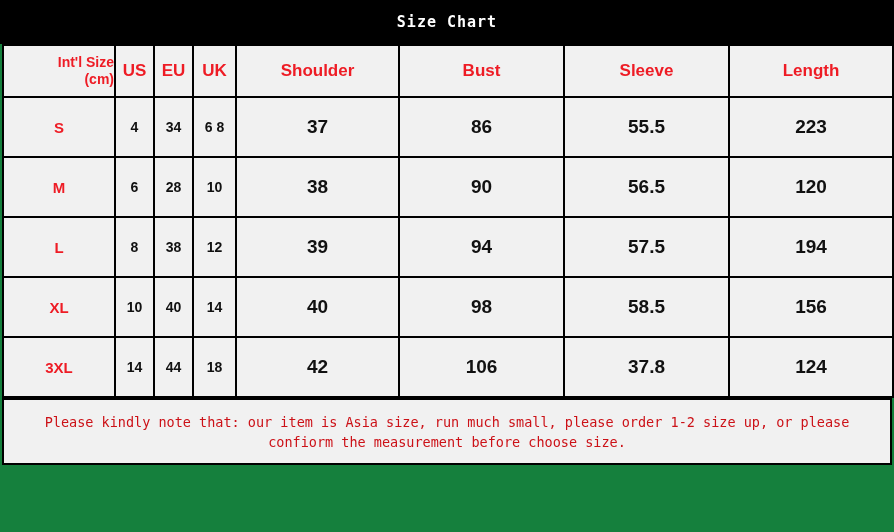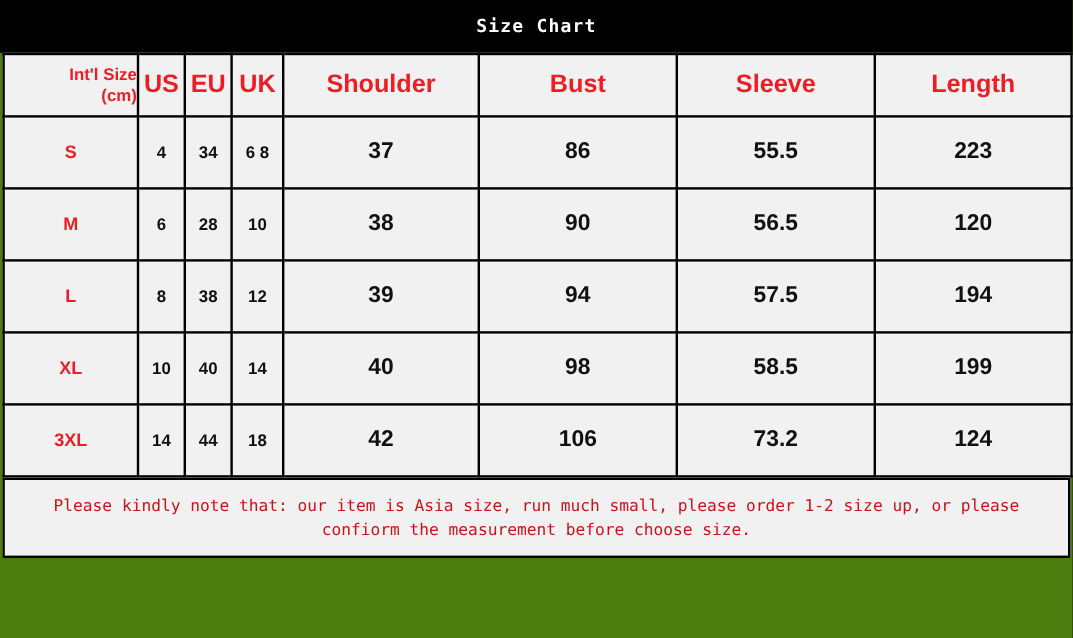--- a/index.html
+++ b/index.html
@@ -9,21 +9,21 @@
     height: 532px;
     background: #000000;
     font-family: "Liberation Sans", sans-serif;
     overflow: hidden;
   }
 
   #page {
     position: relative;
     width: 894px;
     height: 532px;
-    background: #4d7c0f;
+    background: #15803d;
   }
 
   
   .title-bar {
     height: 44px;
     display: flex;
     align-items: center;
     justify-content: center;
     background: #000000;
   }
@@ -64,21 +64,21 @@
   col.c-uk      { width: 43px;  }
   col.c-shoulder{ width: 163px; }
   col.c-bust    { width: 165px; }
   col.c-sleeve  { width: 165px; }
   col.c-length  { width: 164px; }
 
   
   tr.header-row th {
     height: 52px;
     color: #EE1C25;
-    font-size: 21px;
+    font-size: 17px;
     font-weight: bold;
     line-height: 1.25;
   }
   tr.header-row th.intl-head {
     font-size: 14px;
     text-align: right;
   }
   .head-line { display: block; }
 
   
@@ -184,30 +184,30 @@
           <td>194</td>
         </tr>
         <tr class="data-row">
           <td class="size-name">XL</td>
           <td class="small-col">10</td>
           <td class="small-col">40</td>
           <td class="small-col">14</td>
           <td>40</td>
           <td>98</td>
           <td>58.5</td>
-          <td>199</td>
+          <td>156</td>
         </tr>
         <tr class="data-row">
           <td class="size-name">3XL</td>
           <td class="small-col">14</td>
           <td class="small-col">44</td>
           <td class="small-col">18</td>
           <td>42</td>
           <td>106</td>
-          <td>73.2</td>
+          <td>37.8</td>
           <td>124</td>
         </tr>
       </tbody>
     </table>
   </div>
 
   <div class="note-wrap">
     <div class="note-cell">Please  kindly note that: our item is Asia size, run much small, please order 1-2 size up, or please confiorm the measurement before choose size.</div>
   </div>
 

